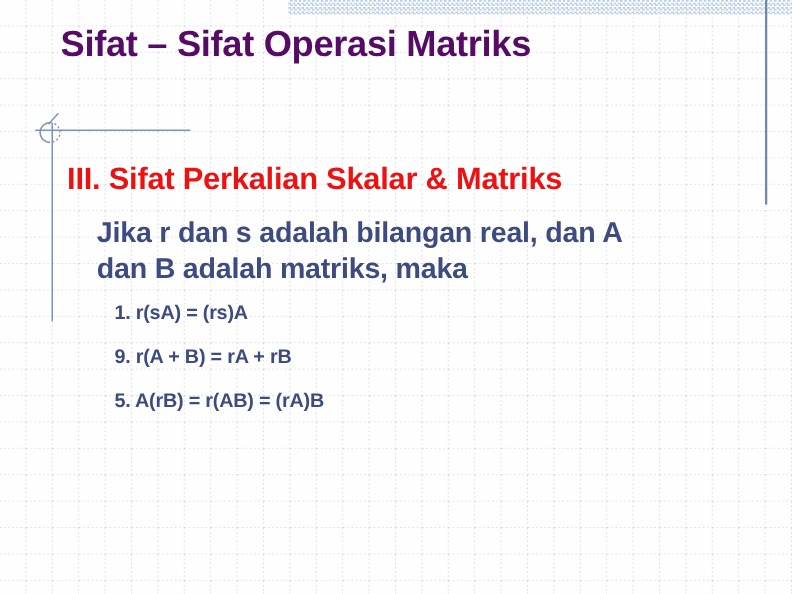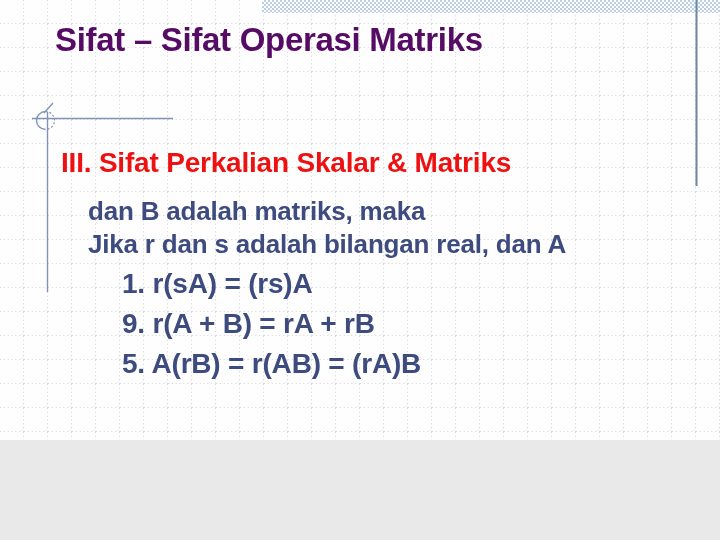--- a/index.html
+++ b/index.html
@@ -7,21 +7,21 @@
     --heading:#ee1111;
     --body:#3e4b7e;
     --band:#bccfe4;
     --ornament:#8093b8;
     --rightRule:#6d87a6;
     --grid:#d7dade;
   }
   html,body{margin:0;padding:0;background:#e9e9e9;}
   .slide{
     position:relative;
-    width:720px;height:440px;
+    width:720px;height:540px;
     background:#fefefe;
     overflow:hidden;
     font-family:"Liberation Sans", sans-serif;
   }
   .layer{position:absolute;left:0;top:0;}
   .gridline{stroke:var(--grid);stroke-width:1;fill:none;}
   .top-band{
     position:absolute;left:262px;top:0;width:458px;height:13px;
     background:repeating-conic-gradient(var(--band) 0% 25%, #ffffff 0% 50%) 0 0/4px 4px;
   }
@@ -40,22 +40,22 @@
     letter-spacing:-0.2px;
     color:var(--heading);
   }
   .body-par{
     left:88px;top:195px;
     font-size:26px;line-height:33px;
     letter-spacing:-0.2px;
     color:var(--body);
   }
   .num-list{
-    left:122px;top:264px;
-    font-size:28px;line-height:40px;
+    left:104px;top:264px;
+    font-size:18px;line-height:40px;
     letter-spacing:-0.2px;
     color:var(--body);
   }
 </style>
 </head>
 <body>
 
 <div class="slide">
 
   <svg class="layer" width="720" height="540" aria-hidden="true">
@@ -81,22 +81,22 @@
       <path class="ornament-stroke" d="M 45.5 111.5 A 9 9 0 0 0 45.5 129.5" stroke-width="1.4"></path>
       <path class="ornament-stroke" d="M 45.5 111.5 A 9 9 0 0 1 45.5 129.5" stroke-width="1.2" stroke-dasharray="2 2"></path>
     </g>
   </svg>
 
   <div class="txt title">Sifat – Sifat Operasi Matriks</div>
 
   <div class="txt heading">III. Sifat Perkalian Skalar &amp; Matriks</div>
 
   <div class="txt body-par">
+    <div>Jika r dan s adalah bilangan real, dan A</div>
     <div>dan B adalah matriks, maka</div>
-    <div>Jika r dan s adalah bilangan real, dan A</div>
   </div>
 
   <div class="txt num-list">
     <div>1. r(sA) = (rs)A</div>
     <div>9. r(A + B) = rA + rB</div>
     <div>5. A(rB) = r(AB) = (rA)B</div>
   </div>
 
 </div>
 

